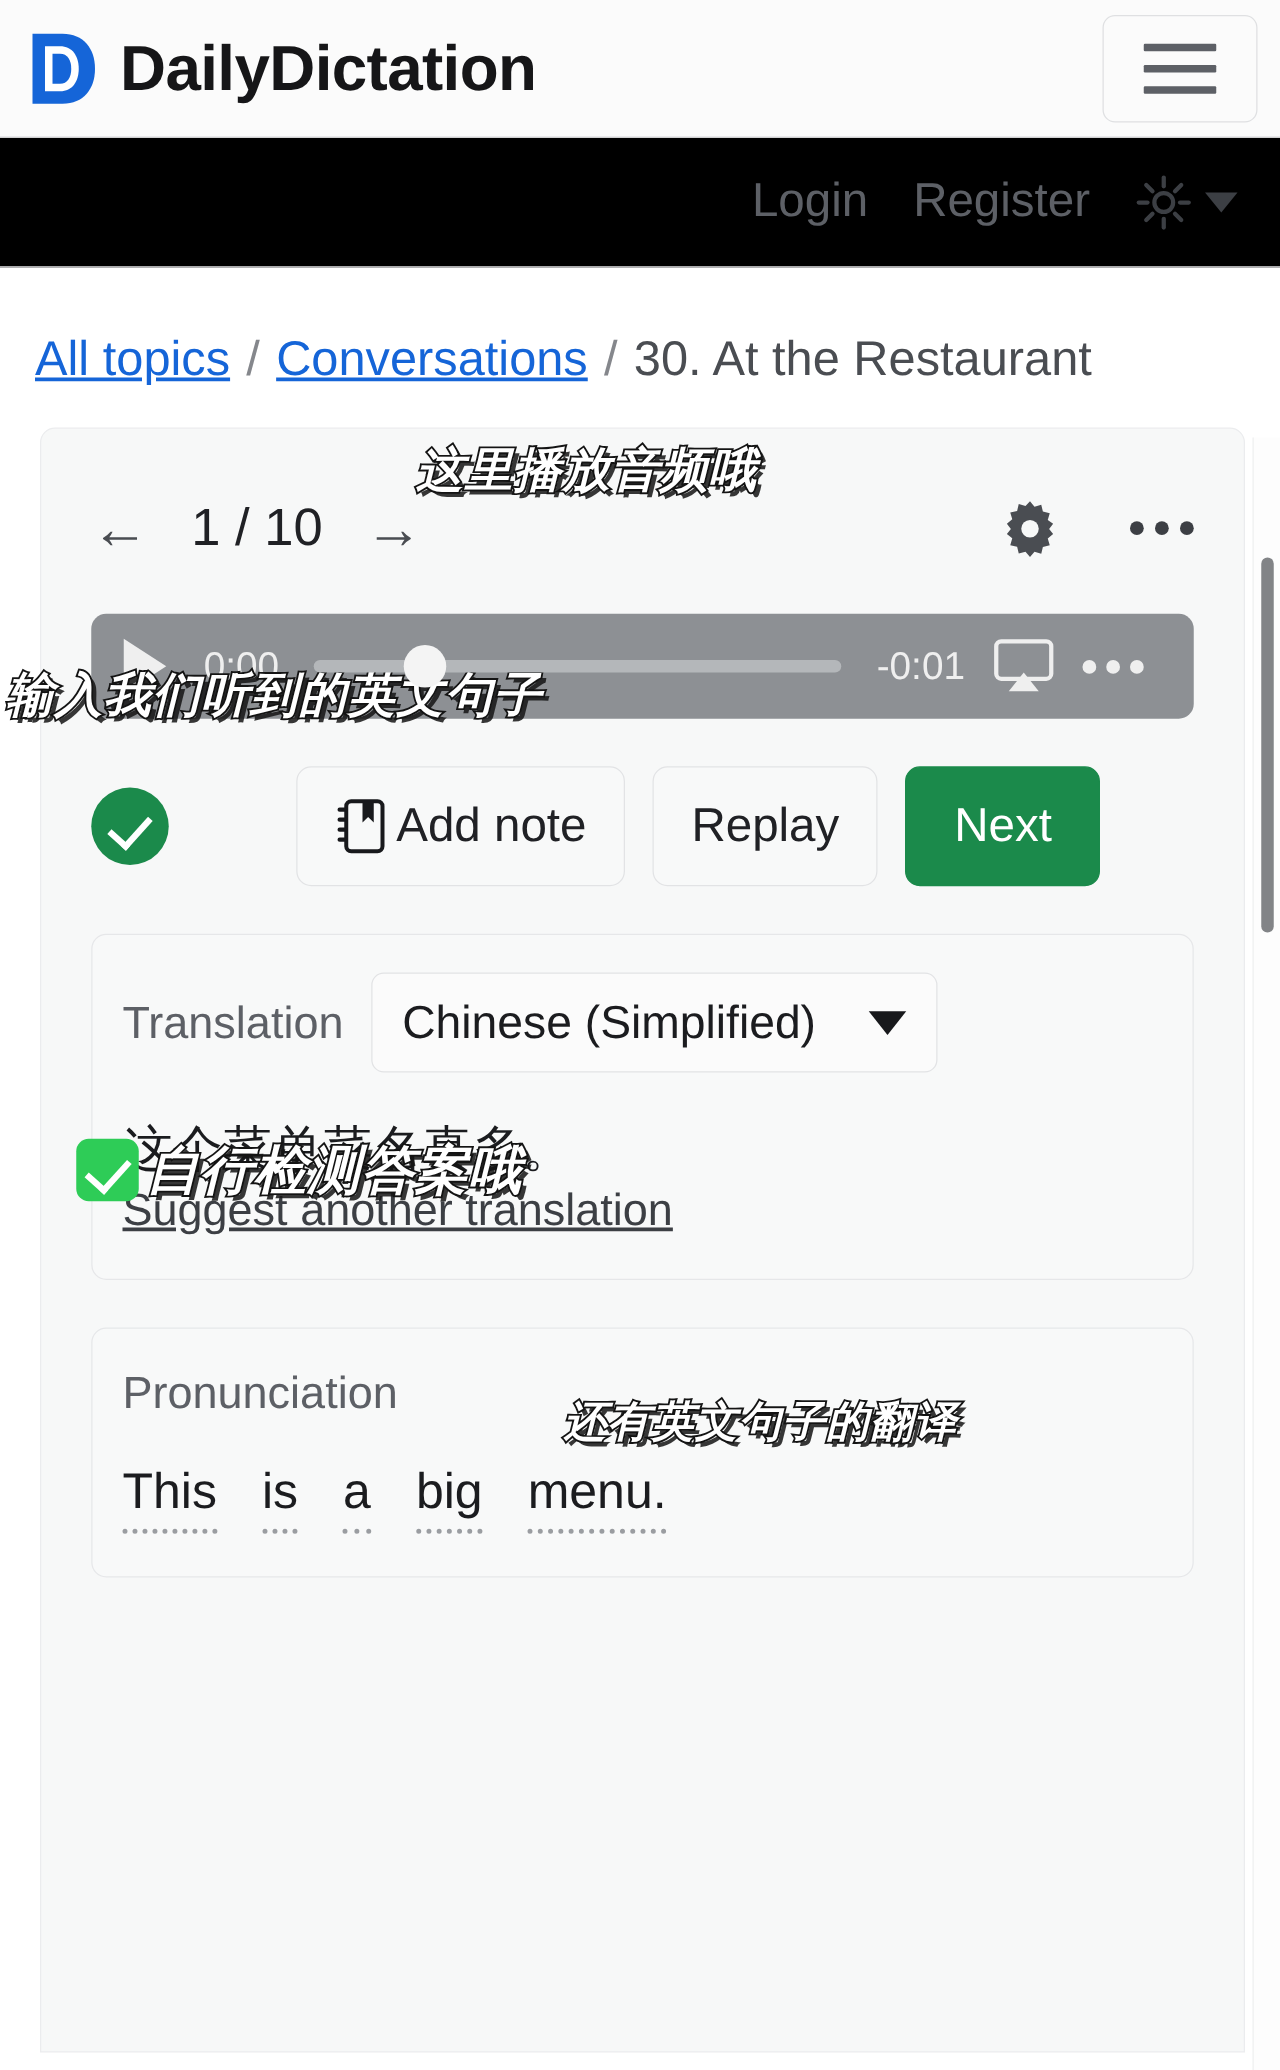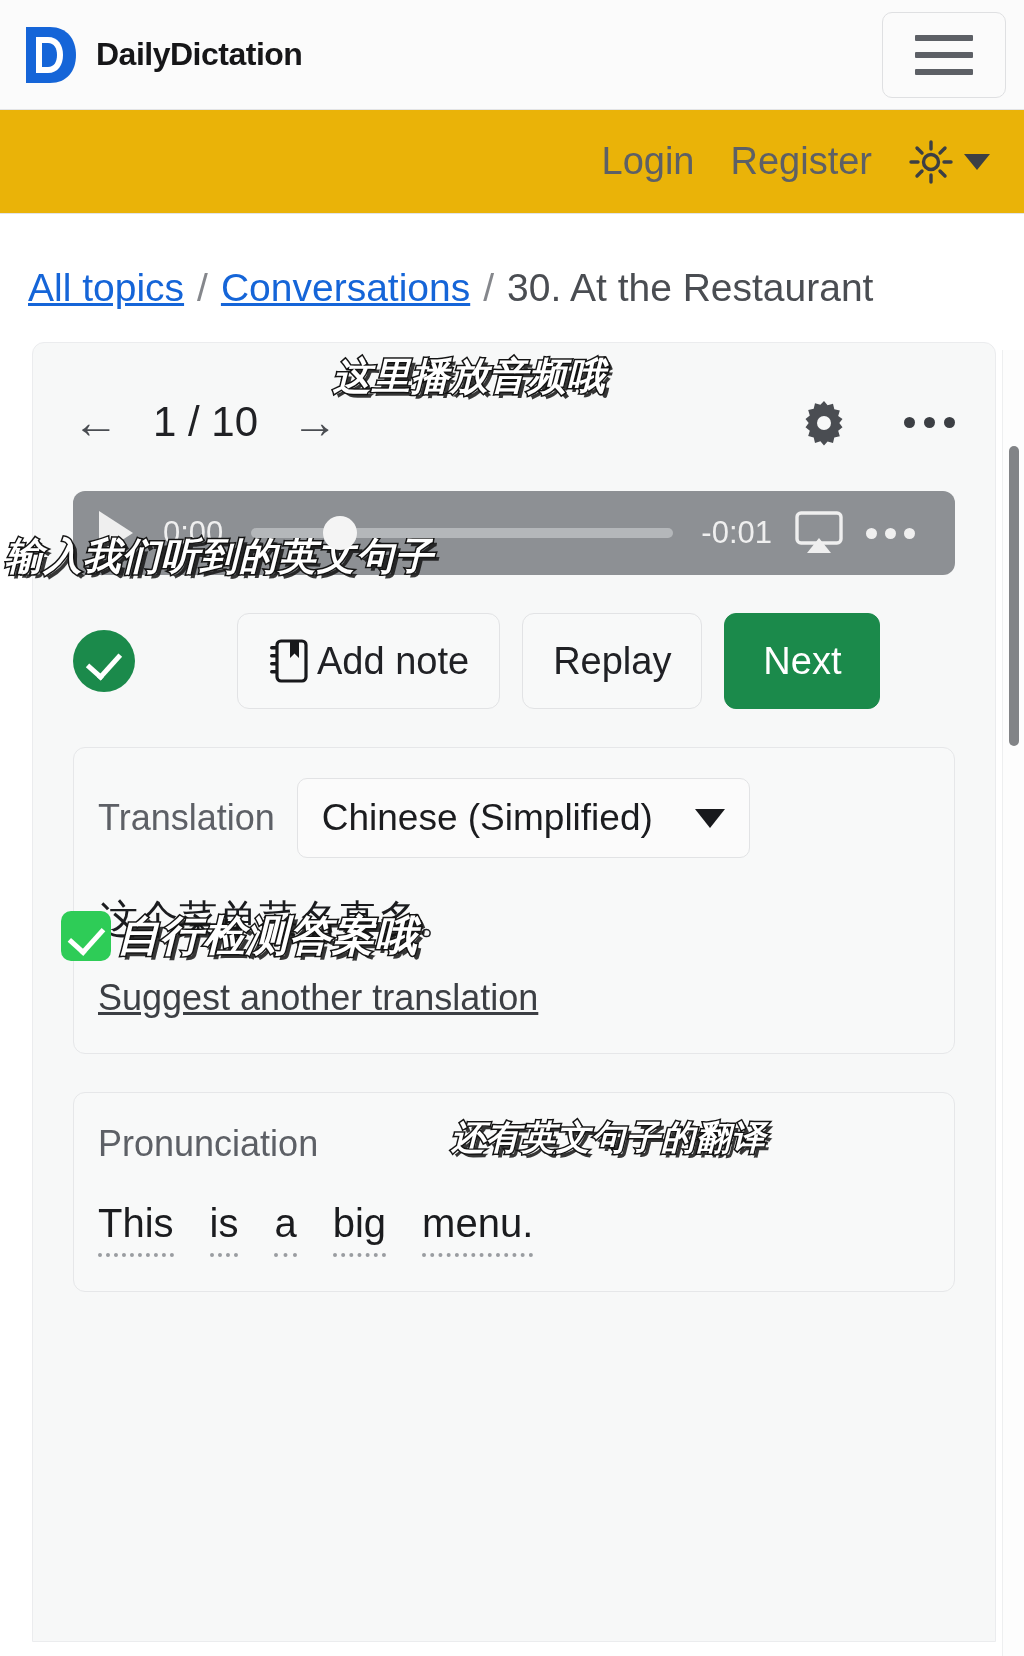--- a/index.html
+++ b/index.html
@@ -18,40 +18,40 @@
     padding: 0 18px 0 24px;
     background: #fbfbfb;
     border-bottom: 1px solid #e3e4e6;
   }
   .brand { display: flex; align-items: center; gap: 18px; }
   .brand-logo {
     width: 54px; height: 60px;
     display: block;
   }
   .brand-text {
-    font-size: 32px; font-weight: bold; color: #161618;
+    font-size: 51px; font-weight: bold; color: #161618;
     letter-spacing: -0.5px;
   }
   .hamburger {
     margin-left: auto;
     width: 124px; height: 86px;
     border: 1px solid #dfe0e2; border-radius: 10px;
     background: #fbfbfb;
     display: flex; flex-direction: column;
     align-items: center; justify-content: center; gap: 11px;
   }
   .hamburger span {
     display: block; width: 58px; height: 6px;
     background: #5d6066; border-radius: 1px;
   }
 
   
   .subnav {
     height: 104px;
-    background: #eab308;
+    background: #000000;
     border-bottom: 1px solid #e3e4e6;
     display: flex; align-items: center; justify-content: flex-end;
     gap: 36px;
     padding-right: 34px;
   }
   .subnav a {
     font-size: 38px; color: #5d6066; text-decoration: none;
   }
   .theme-toggle {
     display: flex; align-items: center; gap: 10px;
@@ -241,21 +241,21 @@
     border-left: 15px solid transparent;
     border-right: 15px solid transparent;
     border-top: 19px solid #18191c;
   }
   .translation-text {
     font-size: 40px; color: #1b1c1f;
     margin-top: 34px;
     font-family: "DejaVu Sans", sans-serif;
   }
   .suggest-link {
-    display: inline-block; margin-top: 30px;
+    display: inline-block; 
     font-size: 36px; color: #3c3f44;
     text-decoration: underline;
   }
   .pron-label { font-size: 36px; color: #5d6066; }
   .pron-words {
     margin-top: 36px;
     display: flex; gap: 36px; align-items: flex-end;
     font-size: 40px; color: #1b1c1f;
   }
   .pron-words span {

